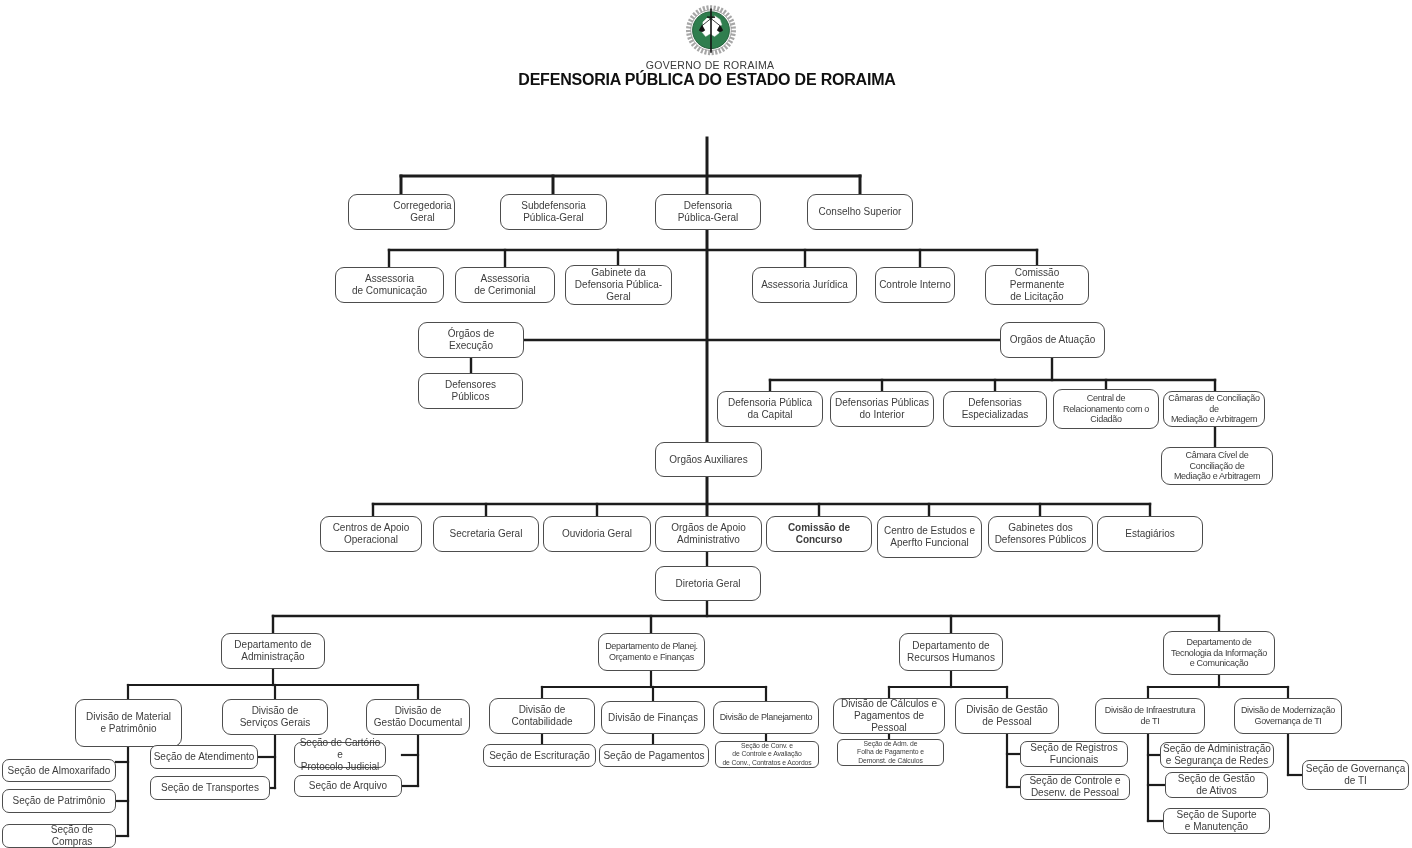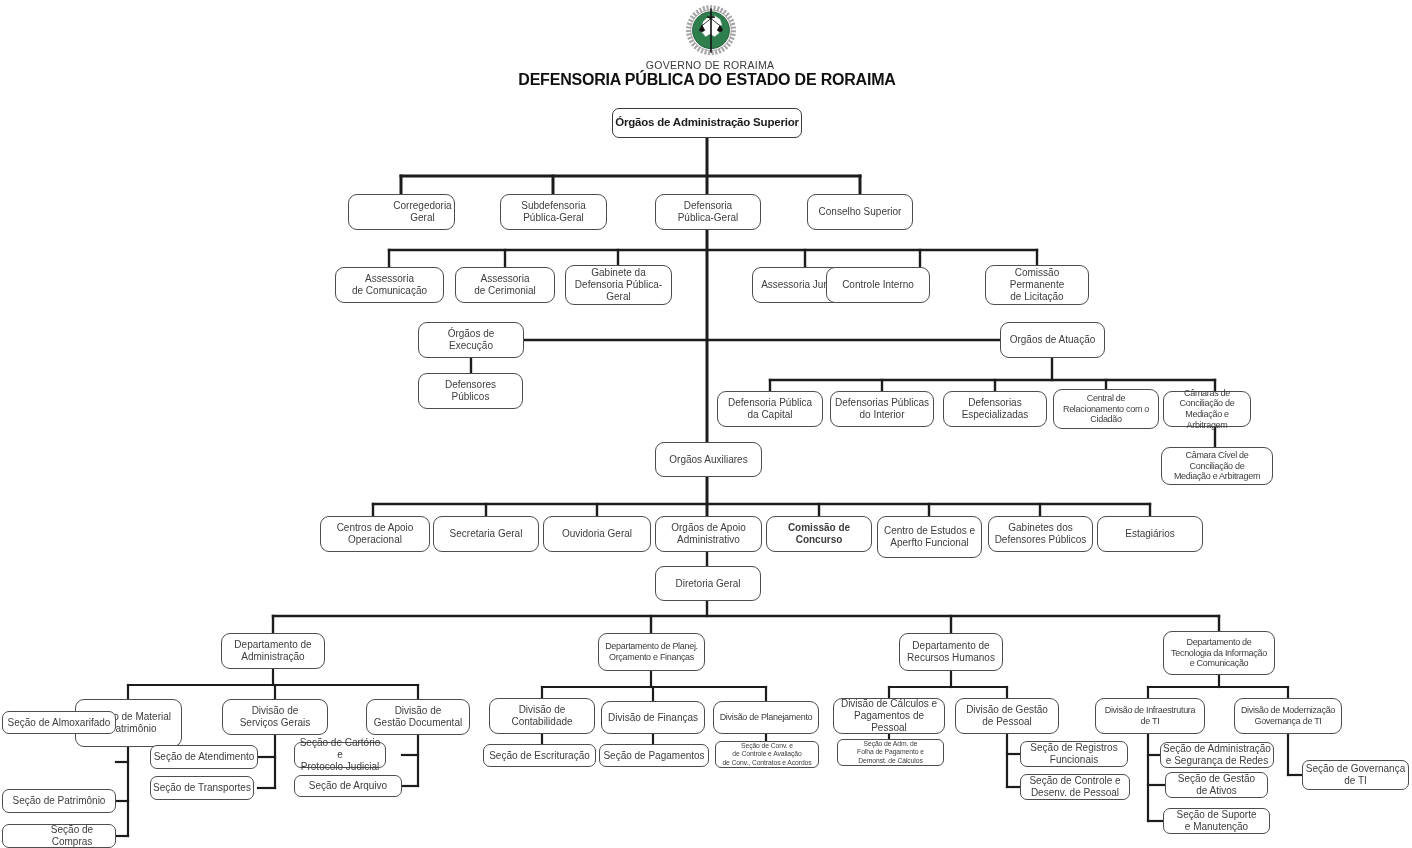--- a/index.html
+++ b/index.html
@@ -119,60 +119,59 @@
       <line x1="1148" y1="687" x2="1148" y2="698" stroke="#1c1c1c" stroke-width="2.2" stroke-linecap="square"></line>
       <line x1="1288" y1="687" x2="1288" y2="698" stroke="#1c1c1c" stroke-width="2.2" stroke-linecap="square"></line>
       <line x1="1148" y1="734" x2="1148" y2="821" stroke="#1c1c1c" stroke-width="2.2" stroke-linecap="square"></line>
       <line x1="1148" y1="755" x2="1160" y2="755" stroke="#1c1c1c" stroke-width="2.2" stroke-linecap="square"></line>
       <line x1="1148" y1="785" x2="1165" y2="785" stroke="#1c1c1c" stroke-width="2.2" stroke-linecap="square"></line>
       <line x1="1148" y1="821" x2="1163" y2="821" stroke="#1c1c1c" stroke-width="2.2" stroke-linecap="square"></line>
       <line x1="1288" y1="734" x2="1288" y2="775" stroke="#1c1c1c" stroke-width="2.2" stroke-linecap="square"></line>
       <line x1="1288" y1="775" x2="1302" y2="775" stroke="#1c1c1c" stroke-width="2.2" stroke-linecap="square"></line>
     </svg>
 
-<div class="node lg" style="left: 612px; top: 108px; width: 190px; height: 30px;">Órgãos de Administração Superior</div>
     <div class="node" style="left: 348px; top: 194px; width: 107px; height: 36px; padding-left: 44px;">Corregedoria Geral</div>
     <div class="node" style="left: 500px; top: 194px; width: 107px; height: 36px;">Subdefensoria
 Pública-Geral</div>
     <div class="node" style="left: 655px; top: 194px; width: 106px; height: 36px;">Defensoria
 Pública-Geral</div>
     <div class="node" style="left: 807px; top: 194px; width: 106px; height: 36px;">Conselho Superior</div>
     <div class="node" style="left: 335px; top: 267px; width: 109px; height: 36px;">Assessoria
 de Comunicação</div>
     <div class="node" style="left: 455px; top: 267px; width: 100px; height: 36px;">Assessoria
 de Cerimonial</div>
     <div class="node" style="left: 565px; top: 265px; width: 107px; height: 40px;">Gabinete da
 Defensoria Pública-
 Geral</div>
     <div class="node" style="left: 752px; top: 267px; width: 105px; height: 36px;">Assessoria Jurídica</div>
-    <div class="node" style="left: 826px; top: 267px; width: 104px; height: 36px;">Controle Interno</div>
+    <div class="node" style="left: 875px; top: 267px; width: 80px; height: 36px;">Controle Interno</div>
     <div class="node" style="left: 985px; top: 265px; width: 104px; height: 40px;">Comissão
 Permanente
 de Licitação</div>
     <div class="node" style="left: 418px; top: 322px; width: 106px; height: 36px;">Órgãos de
 Execução</div>
     <div class="node" style="left: 418px; top: 373px; width: 105px; height: 36px;">Defensores
 Públicos</div>
     <div class="node" style="left: 1000px; top: 322px; width: 105px; height: 36px;">Orgãos de Atuação</div>
     <div class="node" style="left: 717px; top: 391px; width: 106px; height: 36px;">Defensoria Pública
 da Capital</div>
     <div class="node" style="left: 830px; top: 391px; width: 104px; height: 36px;">Defensorias Públicas
 do Interior</div>
     <div class="node" style="left: 943px; top: 391px; width: 104px; height: 36px;">Defensorias
 Especializadas</div>
     <div class="node sm" style="left: 1053px; top: 389px; width: 106px; height: 40px;">Central de
 Relacionamento com o
 Cidadão</div>
-    <div class="node sm" style="left: 1163px; top: 391px; width: 88px; height: 36px;">Câmaras de Conciliação de
+    <div class="node sm" style="left: 1163px; top: 391px; width: 102px; height: 36px;">Câmaras de Conciliação de
 Mediação e Arbitragem</div>
     <div class="node sm" style="left: 1161px; top: 447px; width: 112px; height: 38px;">Câmara Cível de
 Conciliação de
 Mediação e Arbitragem</div>
     <div class="node" style="left: 655px; top: 442px; width: 107px; height: 35px;">Orgãos Auxiliares</div>
-    <div class="node" style="left: 320px; top: 516px; width: 110px; height: 36px;">Centros de Apoio
+    <div class="node" style="left: 320px; top: 516px; width: 102px; height: 36px;">Centros de Apoio
 Operacional</div>
     <div class="node" style="left: 433px; top: 516px; width: 106px; height: 36px;">Secretaria Geral</div>
     <div class="node" style="left: 543px; top: 516px; width: 108px; height: 36px;">Ouvidoria Geral</div>
     <div class="node" style="left: 655px; top: 516px; width: 107px; height: 36px;">Orgãos de Apoio
 Administrativo</div>
     <div class="node" style="left: 766px; top: 516px; width: 106px; height: 36px; font-weight: bold;">Comissão de Concurso</div>
     <div class="node" style="left: 877px; top: 516px; width: 105px; height: 42px;">Centro de Estudos e
 Aperfto Funcional</div>
     <div class="node" style="left: 988px; top: 516px; width: 105px; height: 36px;">Gabinetes dos
 Defensores Públicos</div>
@@ -186,25 +185,25 @@
 Recursos Humanos</div>
     <div class="node sm" style="left: 1163px; top: 631px; width: 112px; height: 44px;">Departamento de
 Tecnologia da Informação
 e Comunicação</div>
     <div class="node" style="left: 75px; top: 699px; width: 107px; height: 48px;">Divisão de Material
 e Patrimônio</div>
     <div class="node" style="left: 222px; top: 699px; width: 106px; height: 36px;">Divisão de
 Serviços Gerais</div>
     <div class="node" style="left: 366px; top: 699px; width: 104px; height: 36px;">Divisão de
 Gestão Documental</div>
-    <div class="node sec" style="left: 2px; top: 711px; width: 114px; height: 23px;">Seção de Almoxarifado</div>
+    <div class="node sec" style="left: 2px; top: 759px; width: 114px; height: 23px;">Seção de Almoxarifado</div>
     <div class="node sec" style="left: 2px; top: 789px; width: 114px; height: 24px;">Seção de Patrimônio</div>
     <div class="node sec" style="left: 2px; top: 824px; width: 114px; height: 24px; padding-left: 28px;">Seção de Compras</div>
     <div class="node sec" style="left: 150px; top: 745px; width: 108px; height: 24px;">Seção de Atendimento</div>
-    <div class="node sec" style="left: 150px; top: 776px; width: 104px; height: 24px;">Seção de Transportes</div>
+    <div class="node sec" style="left: 150px; top: 776px; width: 120px; height: 24px;">Seção de Transportes</div>
     <div class="node sec" style="left: 294px; top: 742px; width: 92px; height: 26px;">Seção de Cartório e
 Protocolo Judicial</div>
     <div class="node sec" style="left: 294px; top: 775px; width: 108px; height: 22px;">Seção de Arquivo</div>
     <div class="node" style="left: 489px; top: 698px; width: 106px; height: 36px;">Divisão de
 Contabilidade</div>
     <div class="node sec" style="left: 483px; top: 744px; width: 113px; height: 23px;">Seção de Escrituração</div>
     <div class="node" style="left: 601px; top: 701px; width: 104px; height: 33px;">Divisão de Finanças</div>
     <div class="node sec" style="left: 599px; top: 744px; width: 110px; height: 23px;">Seção de Pagamentos</div>
     <div class="node sm" style="left: 713px; top: 701px; width: 106px; height: 33px;">Divisão de Planejamento</div>
     <div class="node xs" style="left: 715px; top: 741px; width: 104px; height: 27px;">Seção de Conv. e

